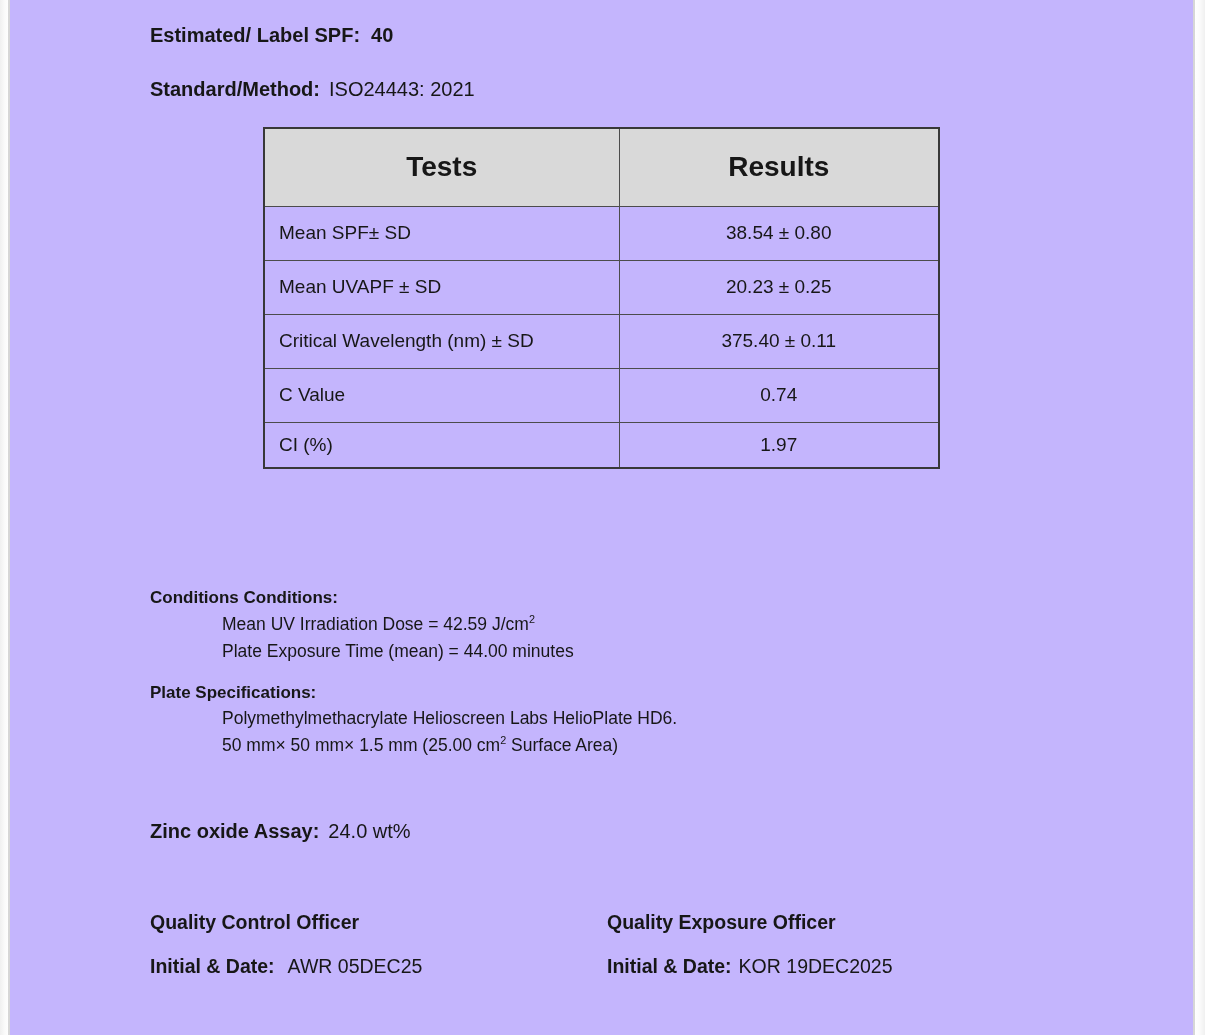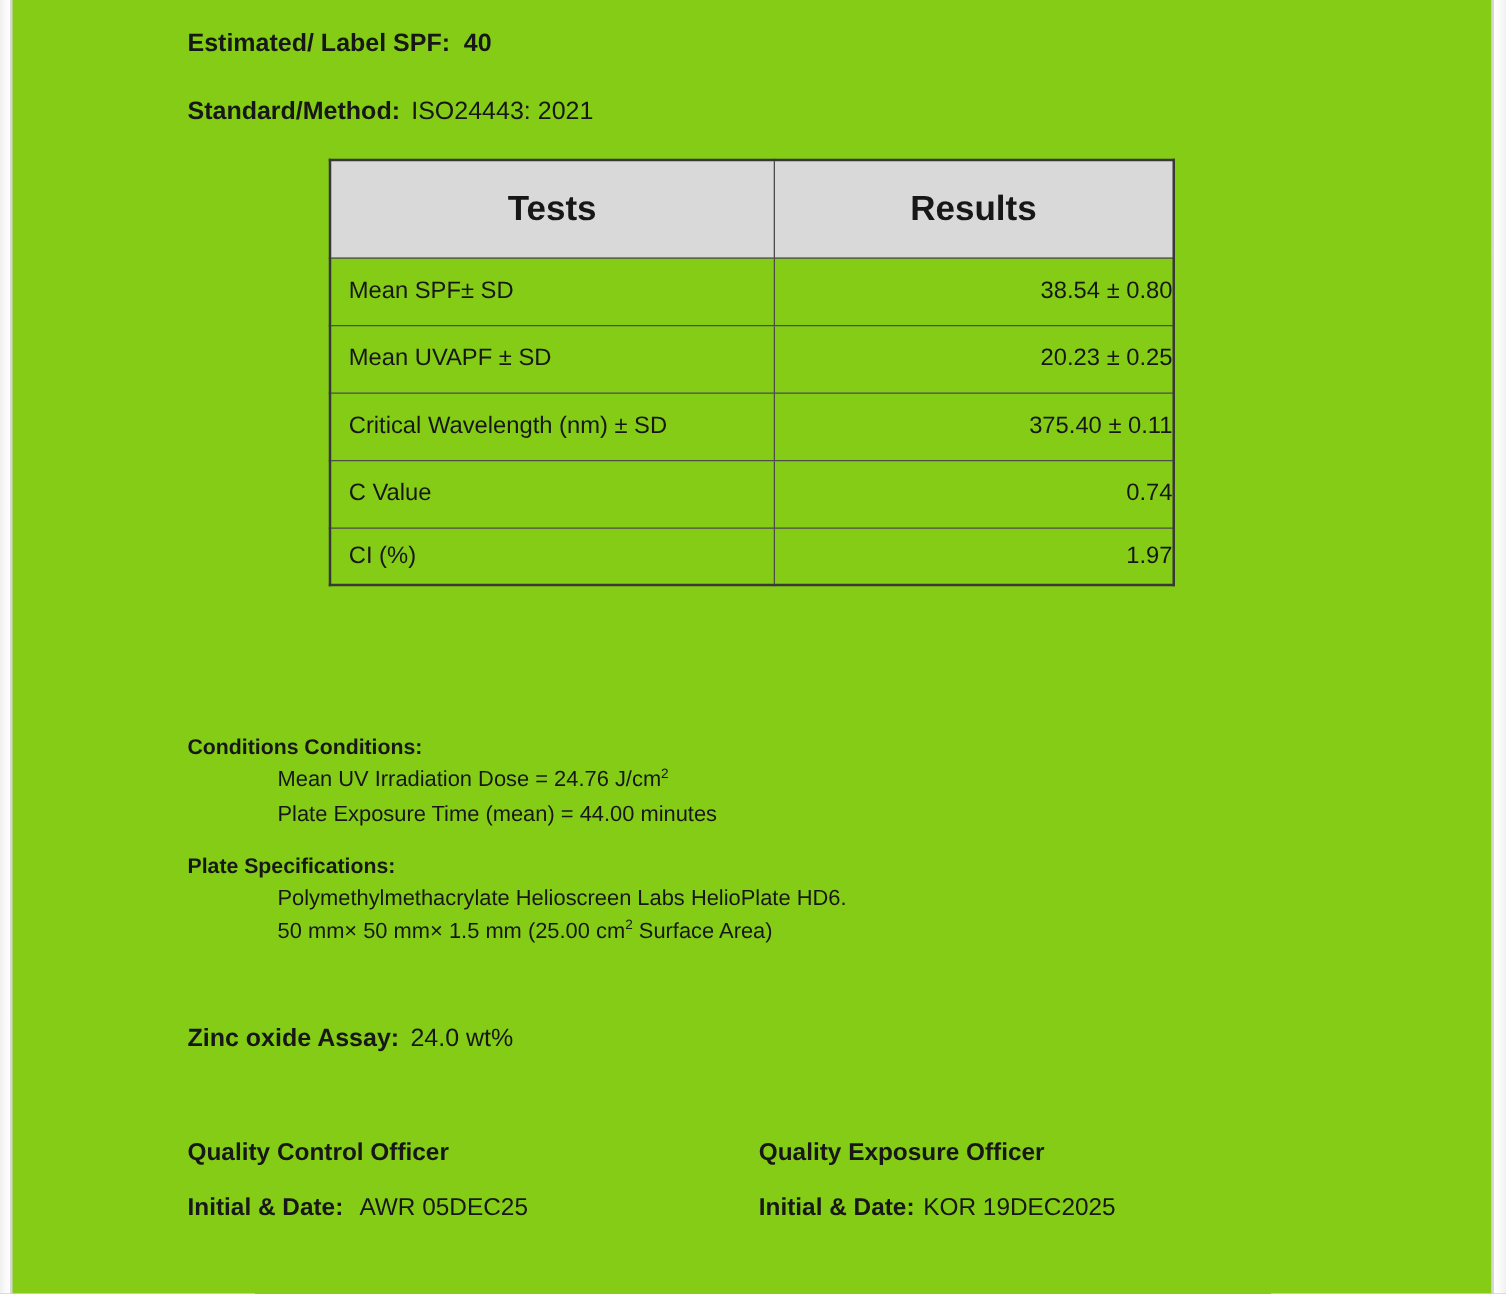--- a/index.html
+++ b/index.html
@@ -1,21 +1,21 @@
 <!DOCTYPE html>
 <html style="--header-bg: #d9d9d9;"><head>
 <meta charset="utf-8">
 <style>
   * { box-sizing: border-box; margin: 0; padding: 0; }
   html, body { background: #ffffff; }
   .page {
     position: relative;
     width: 1205px;
     height: 1035px;
-    background: #84cc16;
+    background: #c4b5fd;
     font-family: "Liberation Sans", sans-serif;
     color: #171717;
     overflow: hidden;
   }
   
   .edge-left-fill {
     position: absolute; left: 0; top: 0; width: 9px; height: 100%;
     background: linear-gradient(to right, #f0f0f0, #fbfbfb 55%, #ffffff);
   }
   .edge-left-line { position: absolute; left: 8px; top: 0; width: 2px; height: 100%; background: #d7d7d7; }
@@ -46,21 +46,21 @@
   .results-table th {
     background: var(--header-bg, #d9d9d9);
     font-size: 28px; font-weight: 700; text-align: center;
     height: 78px;
   }
   .results-table td { height: 54px; font-size: 19px; }
   .results-table tr:last-child td { height: 46px; }
   .col-tests { width: 355px; }
   .col-results { width: 320px; }
   td.test { text-align: left; padding-left: 14px; }
-  td.result { text-align: right; }
+  td.result { text-align: center; }
 
   .sec-heading { font-size: 17px; font-weight: 700; }
   .sec-line { font-size: 17.5px; }
   sup { font-size: 0.62em; }
 
   .irr-heading { left: 150px; top: 588px; }
   .irr-line1 { left: 222px; top: 613px; }
   .irr-line2 { left: 222px; top: 641px; }
 
   .plate-heading { left: 150px; top: 683px; }
@@ -127,21 +127,21 @@
       </tr>
       <tr>
         <td class="test">CI (%)</td>
         <td class="result">1.97</td>
       </tr>
     </tbody>
   </table>
 
   <div class="abs sec-heading irr-heading">Conditions Conditions:</div>
   <div class="abs sec-line irr-line1">
-    <span>Mean UV Irradiation Dose = 24.76 J/cm</span><sup>2</sup>
+    <span>Mean UV Irradiation Dose = 42.59 J/cm</span><sup>2</sup>
   </div>
   <div class="abs sec-line irr-line2">Plate Exposure Time (mean) = 44.00 minutes</div>
 
   <div class="abs sec-heading plate-heading">Plate Specifications:</div>
   <div class="abs sec-line plate-line1">Polymethylmethacrylate Helioscreen Labs HelioPlate HD6.</div>
   <div class="abs sec-line plate-line2">
     <span>50 mm× 50 mm× 1.5 mm (25.00 cm</span><sup>2</sup><span> Surface Area)</span>
   </div>
 
   <div class="abs line-assay">

